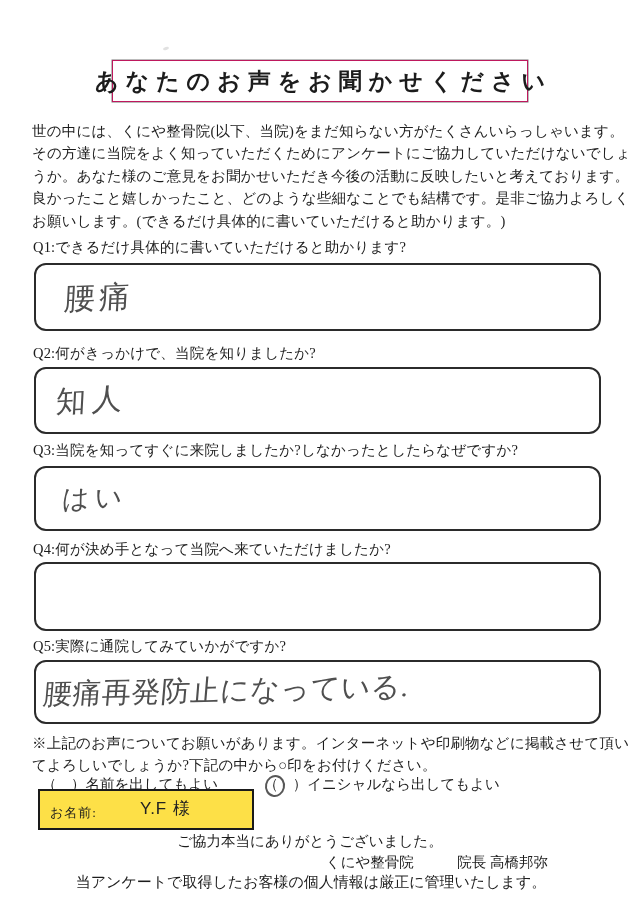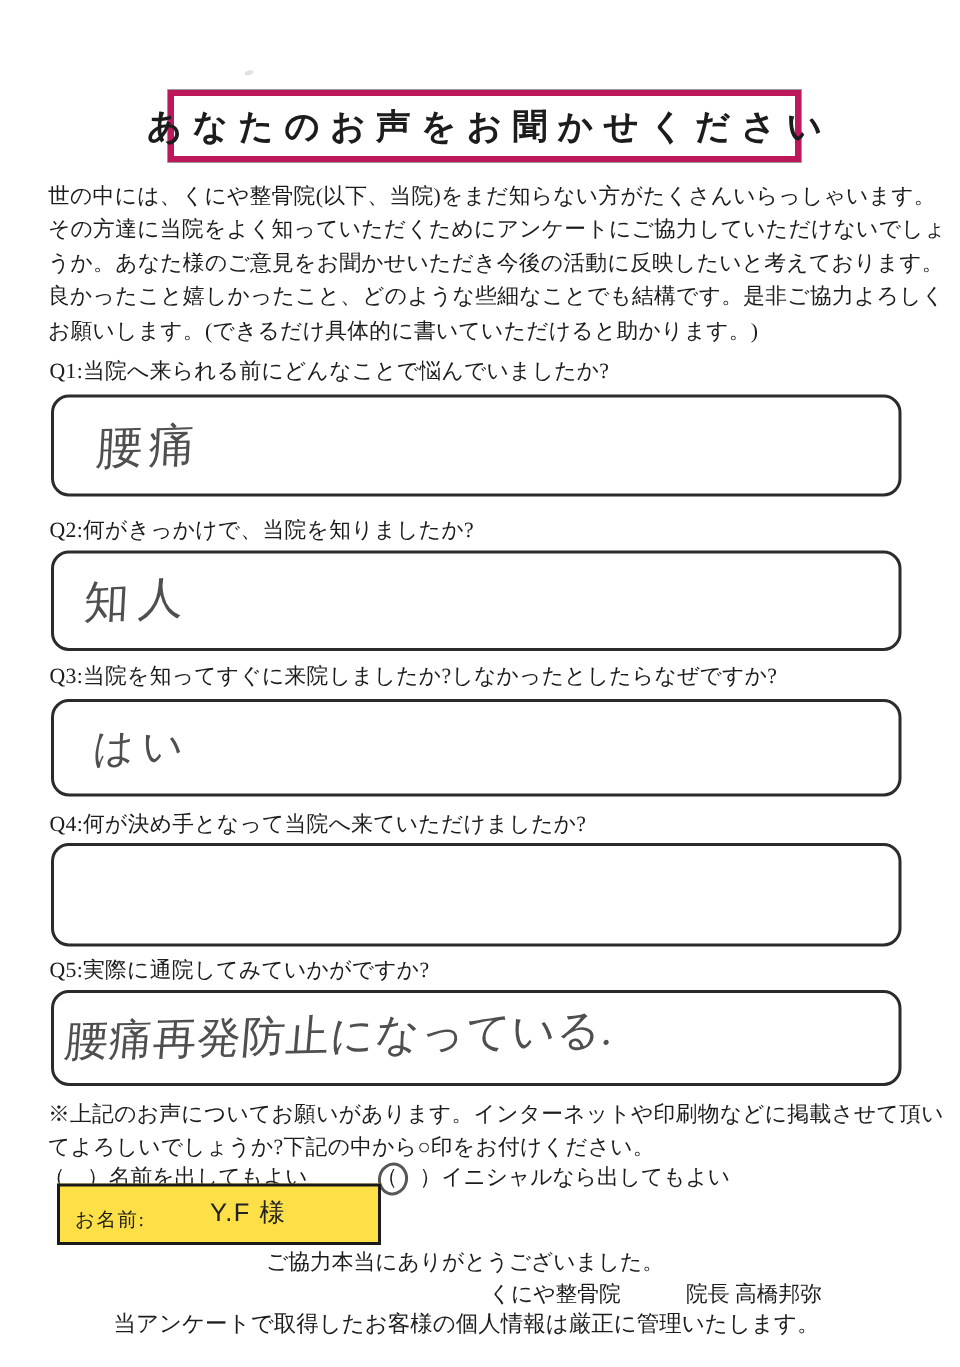--- a/index.html
+++ b/index.html
@@ -9,21 +9,21 @@
     position: relative;
     overflow: hidden;
     font-family: "Liberation Serif", "DejaVu Serif", serif;
     color: #1c1c1c;
   }
   .page { position: absolute; inset: 0; }
 
   
   .title-box {
     position: absolute; left: 112px; top: 60px; width: 414px; height: 40px;
-    border: 4px solid #be185d;
+    border: 1px solid #be185d;
     display: flex; align-items: center; justify-content: center;
     box-shadow: 0 0 0 0.5px #777;
   }
   .title-text {
     font-size: 23px; font-weight: 700; letter-spacing: 7px; white-space: nowrap;
     padding-left: 7px;
   }
 
   
   .intro { position: absolute; left: 32px; top: 120px; width: 586px; }
@@ -51,21 +51,21 @@
   #hw1 { left: 28px; top: 12px; font-size: 31px; letter-spacing: 4px; }
   #hw2 { left: 20px; top: 11px; font-size: 30px; letter-spacing: 6px; transform: rotate(-3deg) skewX(-6deg); }
   #hw3 { left: 26px; top: 12px; font-size: 27px; letter-spacing: 5px; }
   #hw4 { left: 20px; top: 12px; font-size: 27px; }
   #hw5 { left: 7px; top: 9px; font-size: 29px; letter-spacing: 0.5px; transform: rotate(-1.2deg) skewX(-6deg); }
 
   
   .consent-note { position: absolute; left: 32px; top: 733px; width: 590px; }
   .consent-note .line { font-size: 14.5px; line-height: 21.5px; white-space: nowrap; letter-spacing: 0.2px; }
   .consent-options {
-    position: absolute; left: 29px; top: 775px; font-size: 14.5px; white-space: nowrap; text-decoration: underline;
+    position: absolute; left: 42px; top: 775px; font-size: 14.5px; white-space: nowrap; text-decoration: underline;
   }
   .option { display: inline-block; }
   .option + .option { margin-left: 42px; }
   .paren-wrap { position: relative; display: inline-block; }
   .hand-circle {
     position: absolute; left: 1px; top: 0px; width: 16px; height: 18px;
     border: 2px solid #3a3a3a; border-radius: 50%;
     transform: rotate(12deg); opacity: 0.85;
   }
 
@@ -104,21 +104,21 @@
   </div>
 
   <div class="intro">
     <div class="line">世の中には、くにや整骨院(以下、当院)をまだ知らない方がたくさんいらっしゃいます。</div>
     <div class="line">その方達に当院をよく知っていただくためにアンケートにご協力していただけないでしょ</div>
     <div class="line">うか。あなた様のご意見をお聞かせいただき今後の活動に反映したいと考えております。</div>
     <div class="line">良かったこと嬉しかったこと、どのような些細なことでも結構です。是非ご協力よろしく</div>
     <div class="line">お願いします。(できるだけ具体的に書いていただけると助かります。)</div>
   </div>
 
-  <div class="q-heading" style="top:238px">Q1:当院へ来られる前にどんなことで悩んでいましたか?</div>
+  <div class="q-heading" style="top:238px">Q1:できるだけ具体的に書いていただけると助かります?</div>
   <div class="answer-box" style="top:263px;height:64px">
     <span class="hand" id="hw1">腰痛</span>
   </div>
 
   <div class="q-heading" style="top:344px">Q2:何がきっかけで、当院を知りましたか?</div>
   <div class="answer-box" style="top:367px;height:63px">
     <span class="hand" id="hw2">知人</span>
   </div>
 
   <div class="q-heading" style="top:441px">Q3:当院を知ってすぐに来院しましたか?しなかったとしたらなぜですか?</div>

